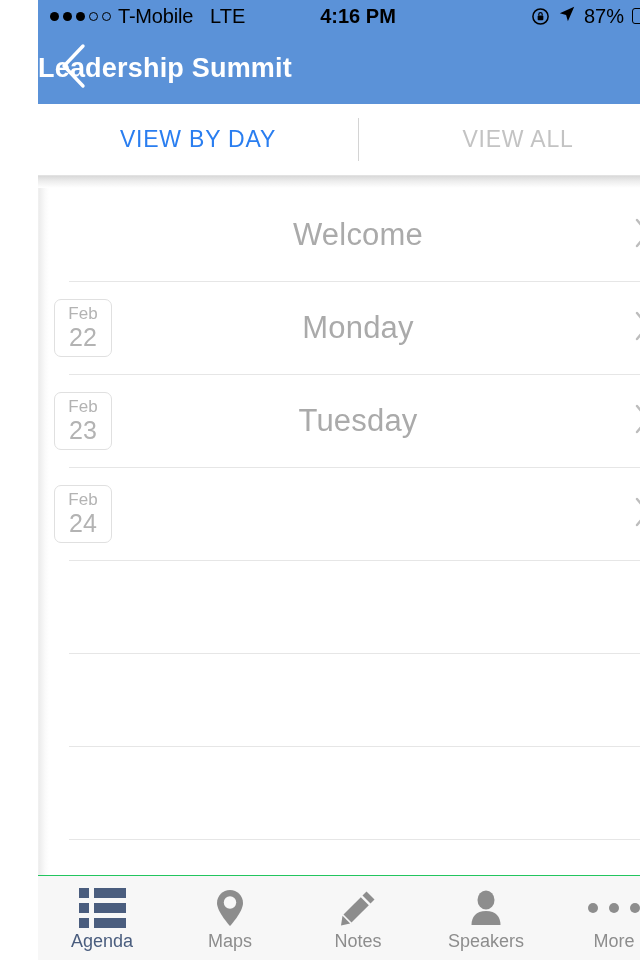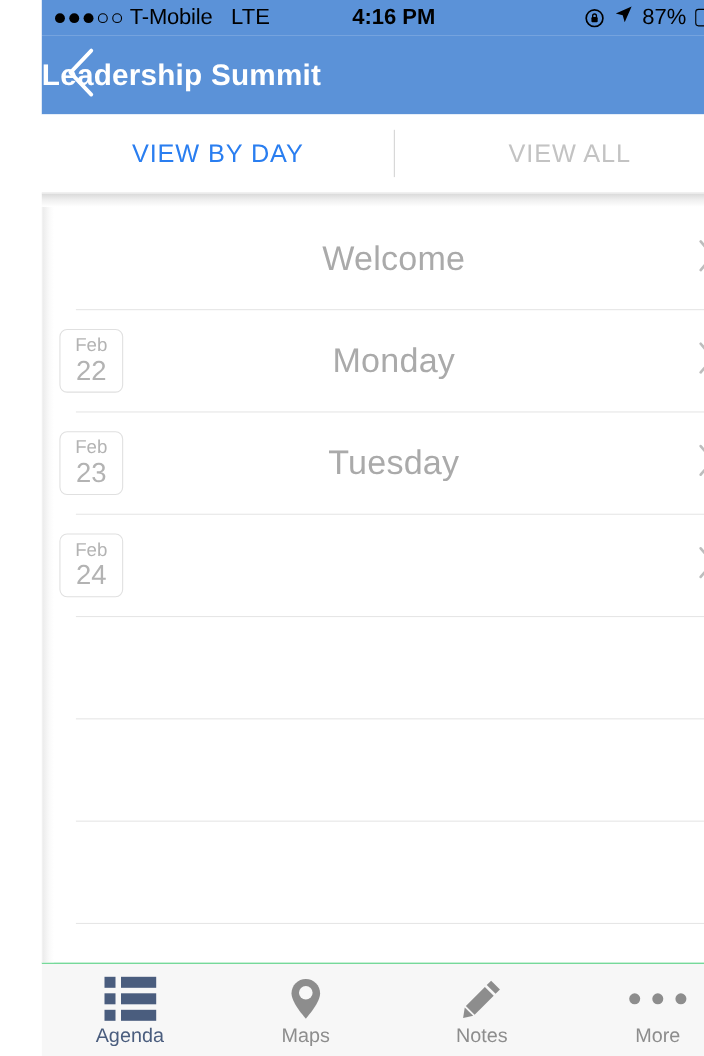--- a/index.html
+++ b/index.html
@@ -269,20 +269,29 @@
       <span class="tab-icon">
         <svg width="38" height="38" viewBox="0 0 38 38">
           <path d="M27.5 2.5 L35.5 10.5 L31.5 14.5 L23.5 6.5 Z" fill="#8d8d8d"></path>
           <path d="M21.8 8.2 L29.8 16.2 L12.5 33.5 L4.5 25.5 Z" fill="#8d8d8d"></path>
           <path d="M3.5 26.8 L11.2 34.5 L2 36.5 Z" fill="#8d8d8d"></path>
         </svg>
       </span>
       <span class="tab-label">Notes</span>
     </div>
 
+    <div class="tab">
+      <span class="tab-icon">
+        <svg width="34" height="38" viewBox="0 0 34 38">
+          <ellipse cx="17" cy="11" rx="8.5" ry="9.5" fill="#8d8d8d"></ellipse>
+          <path d="M17 22 C7 22 2.5 28 2.5 36 L31.5 36 C31.5 28 27 22 17 22 Z" fill="#8d8d8d"></path>
+        </svg>
+      </span>
+      <span class="tab-label">Speakers</span>
+    </div>
 
     <div class="tab">
       <span class="tab-icon">
         <span class="dots3">
             <span></span>
             <span></span>
             <span></span>
           </span>
       </span>
       <span class="tab-label">More</span>

